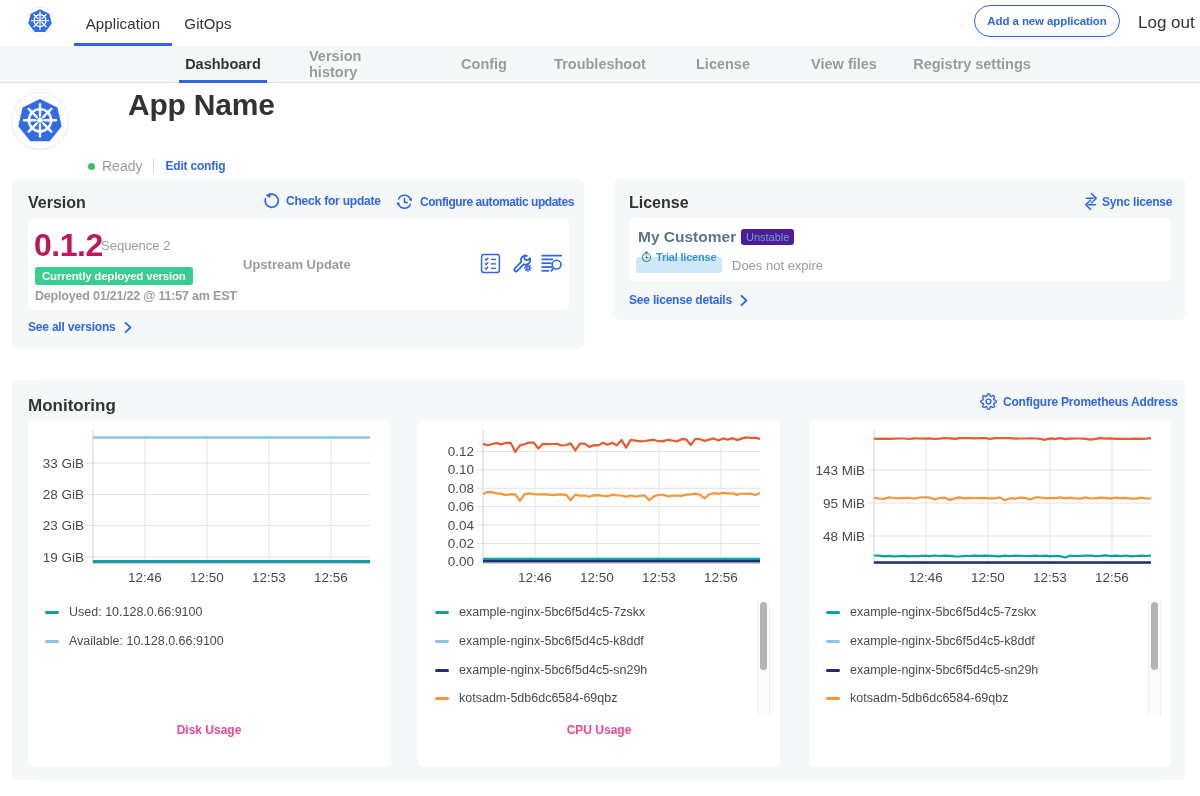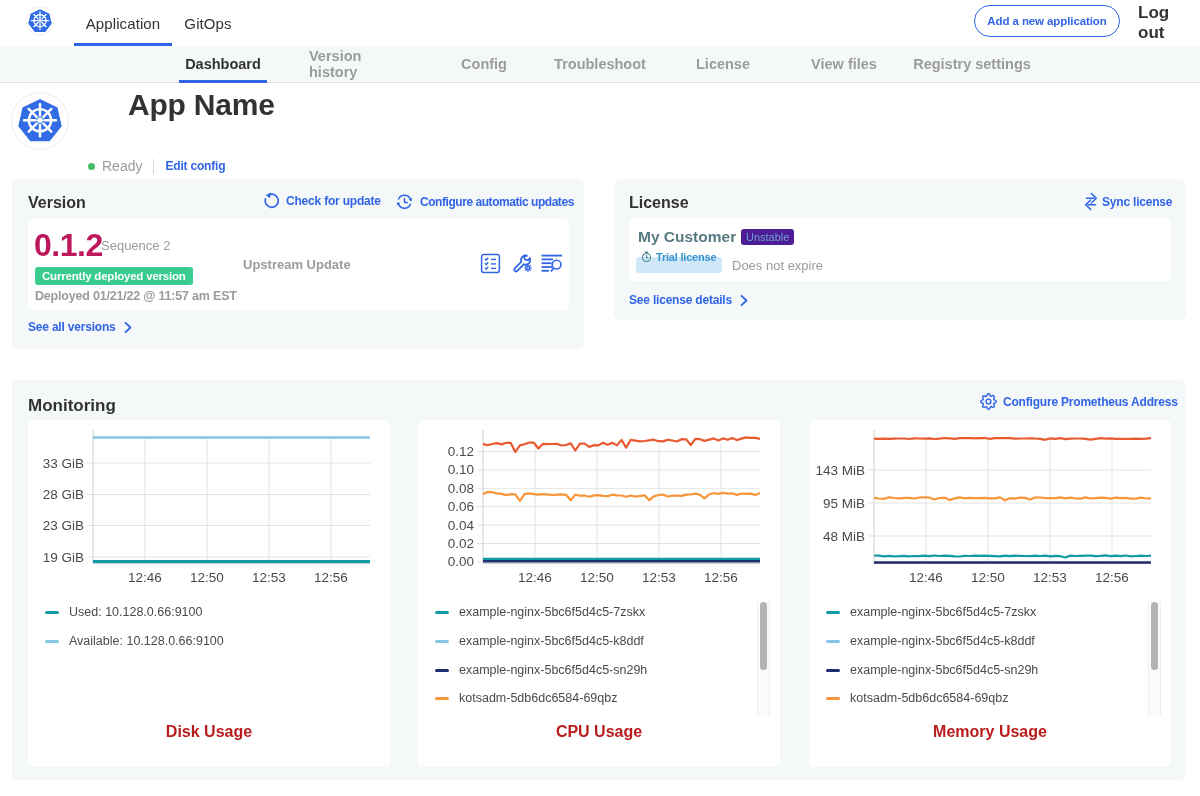--- a/index.html
+++ b/index.html
@@ -4,21 +4,21 @@
 <style>
 * { margin:0; padding:0; box-sizing:border-box; }
 html,body { width:1200px; height:796px; background:#fff; font-family:"Liberation Sans", sans-serif; overflow:hidden; }
 .page { position:relative; width:1200px; height:796px; }
 .abs { position:absolute; }
 
 .topbar { position:absolute; top:0; left:0; width:1200px; height:46px; background:#fff; }
 .toptab { position:absolute; top:0; height:46px; font-size:15px; color:#323232; font-weight:500; display:flex; align-items:center; justify-content:center; letter-spacing:.1px; }
 .toptab.active:after { content:""; position:absolute; left:0; right:0; bottom:0; height:3px; background:#3165e5; }
 .addbtn { position:absolute; top:5px; left:974px; width:146px; height:32px; border:1px solid #3165e5; border-radius:17px; color:#3165e5; font-size:11.5px; letter-spacing:-0.1px; font-weight:700; display:flex; align-items:center; justify-content:center; background:#fff; }
-.logout { position:absolute; top:0; height:46px; left:1138px; width:62px; display:flex; align-items:center; font-size:17px; color:#323232; font-weight:700; }
+.logout { position:absolute; top:0; height:46px; left:1138px; width:62px; display:flex; align-items:center; font-size:17px; color:#323232; font-weight:400; }
 
 .nav2 { position:absolute; top:46px; left:0; width:1200px; height:37px; background:#f5f8f9; border-bottom:1px solid #dee3e5; }
 .nav2 .tab { position:absolute; top:0; height:36px; display:flex; align-items:center; justify-content:center; font-size:14.5px; color:#9b9b9b; font-weight:700; }
 .nav2 .tab.active { color:#323232; }
 .nav2 .tab.active:after { content:""; position:absolute; left:0; right:0; bottom:-1px; height:3px; background:#3165e5; }
 
 .appicon { position:absolute; top:93px; left:12px; width:56px; height:56px; border-radius:50%; background:#fff; box-shadow:0 0 0 1px #ececec; display:flex; align-items:center; justify-content:center; }
 .appname { position:absolute; top:88px; left:88px; font-size:30px; font-weight:700; color:#323232; letter-spacing:-0.2px;margin-left:40px; }
 .statusrow { position:absolute; top:110px; left:88px; height:16px; display:flex; align-items:center; font-size:14px; color:#9b9b9b; font-weight:500;margin-top:48px; }
 .dot { width:7px; height:7px; border-radius:50%; background:#44bb66; margin-right:7px; }
@@ -26,21 +26,21 @@
 .editcfg { font-size:12px; color:#3165e5; font-weight:700; letter-spacing:-0.2px; }
 
 .card { position:absolute; background:#f5f8f9; border-radius:6px; }
 .card-h { font-size:16px; font-weight:700; color:#323232; }
 .whitebox { position:absolute; background:#fff; border-radius:5px; }
 .link { color:#3165e5; font-weight:700; font-size:12px; letter-spacing:-0.2px; display:flex; align-items:center; white-space:nowrap; }
 .badge-green { display:inline-block; background:#38cc8e; color:#fff; font-size:11.5px; font-weight:700; border-radius:3px; padding:3px 7px; letter-spacing:-0.2px; }
 .gray { color:#9b9b9b; }
 .legend-dash { display:inline-block; width:14px; height:3px; border-radius:2px; margin-right:10px; }
 .chart-card { position:absolute; background:#fff; border-radius:6px; width:362px; height:347px; top:40px; }
-.chart-title { position:absolute; width:100%; text-align:center; top:303px; font-size:16px; font-weight:700; color:#b91c1c; }
+.chart-title { position:absolute; width:100%; text-align:center; top:303px; font-size:12px; font-weight:700; color:#ec4899; }
 .legend-item { position:absolute; font-size:12.5px; color:#4a4a4a; display:flex; align-items:center; height:14px;justify-content:center; }
 .scrolltrack { position:absolute; width:13px; background:#fbfbfb; border-left:1px solid #efefef; border-right:1px solid #efefef; }
 .scrollthumb { position:absolute; width:7px; border-radius:4px; background:#b3b3b3; }
 </style>
 </head>
 <body>
 <div class="page">
 
   <div class="topbar">
     <svg class="abs" style="top:7px;left:26px;" width="28" height="28" viewBox="0 0 28 28">
@@ -288,17 +288,16 @@
           <polyline points="65.0,18.6 70.0,18.8 75.1,18.7 80.1,18.9 85.1,18.7 90.2,18.5 95.2,18.5 100.3,19.0 105.3,18.3 110.3,18.5 115.4,18.6 120.4,18.4 125.4,19.0 130.5,18.7 135.5,18.0 140.5,18.3 145.6,18.9 150.6,18.1 155.7,18.2 160.7,18.0 165.7,18.3 170.8,18.2 175.8,18.0 180.8,18.8 185.9,18.1 190.9,18.1 195.9,18.0 201.0,18.2 206.0,18.7 211.1,18.5 216.1,18.5 221.1,18.3 226.2,18.5 231.2,18.8 236.2,19.8 241.3,18.4 246.3,18.9 251.3,18.1 256.4,19.2 261.4,18.6 266.5,18.5 271.5,18.5 276.5,18.9 281.6,19.6 286.6,18.8 291.6,18.1 296.7,18.7 301.7,18.3 306.7,18.8 311.8,18.9 316.8,18.8 321.9,18.9 326.9,18.6 331.9,18.9 337.0,18.7 342.0,18.1" fill="none" stroke="#e85a30" stroke-width="2.2" stroke-linejoin="round"></polyline>
           <polyline points="65.0,135.5 70.0,135.6 75.1,136.4 80.1,135.8 85.1,136.3 90.2,136.2 95.2,135.9 100.3,136.3 105.3,136.0 110.3,136.2 115.4,135.7 120.4,136.1 125.4,135.5 130.5,136.0 135.5,135.6 140.5,135.9 145.6,136.4 150.6,136.5 155.7,135.8 160.7,136.0 165.7,135.7 170.8,135.9 175.8,135.6 180.8,135.9 185.9,136.1 190.9,136.4 195.9,135.7 201.0,136.2 206.0,135.7 211.1,135.9 216.1,136.0 221.1,136.1 226.2,135.7 231.2,136.0 236.2,135.7 241.3,136.4 246.3,135.8 251.3,136.2 256.4,137.5 261.4,135.6 266.5,136.0 271.5,135.9 276.5,135.7 281.6,135.7 286.6,136.2 291.6,135.9 296.7,135.4 301.7,136.1 306.7,135.7 311.8,136.2 316.8,135.5 321.9,136.4 326.9,136.0 331.9,135.7 337.0,136.0 342.0,135.6" fill="none" stroke="#119ba5" stroke-width="2.2" stroke-linejoin="round"></polyline>
           <line x1="65" y1="142.5" x2="342" y2="142.5" stroke="#1f2e6e" stroke-width="2.6"></line>
         </svg>
       <div class="legend-item" style="left:17px;top:185px;"><span class="legend-dash" style="background:#119ba5;"></span>example-nginx-5bc6f5d4c5-7zskx</div>
       <div class="legend-item" style="left:17px;top:214px;"><span class="legend-dash" style="background:#86c5e4;"></span>example-nginx-5bc6f5d4c5-k8ddf</div>
       <div class="legend-item" style="left:17px;top:243px;"><span class="legend-dash" style="background:#1f2e6e;"></span>example-nginx-5bc6f5d4c5-sn29h</div>
       <div class="legend-item" style="left:17px;top:271px;"><span class="legend-dash" style="background:#f7953b;"></span>kotsadm-5db6dc6584-69qbz</div>
       <div class="scrolltrack" style="left:339px;top:181px;height:115px;"></div>
       <div class="scrollthumb" style="left:342px;top:182px;height:68px;"></div>
-      <div class="chart-title">Memory Usage</div>
     </div>
   </div>
 
 </div>
 
 </body></html>

